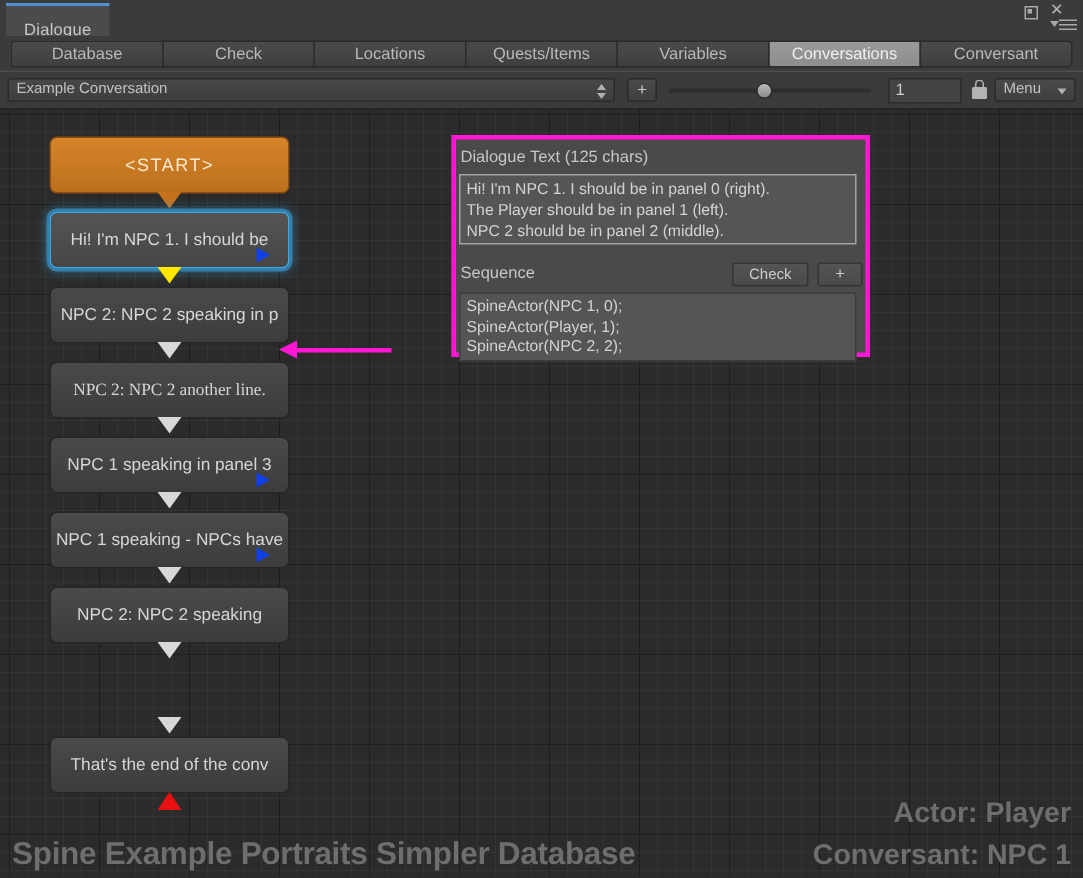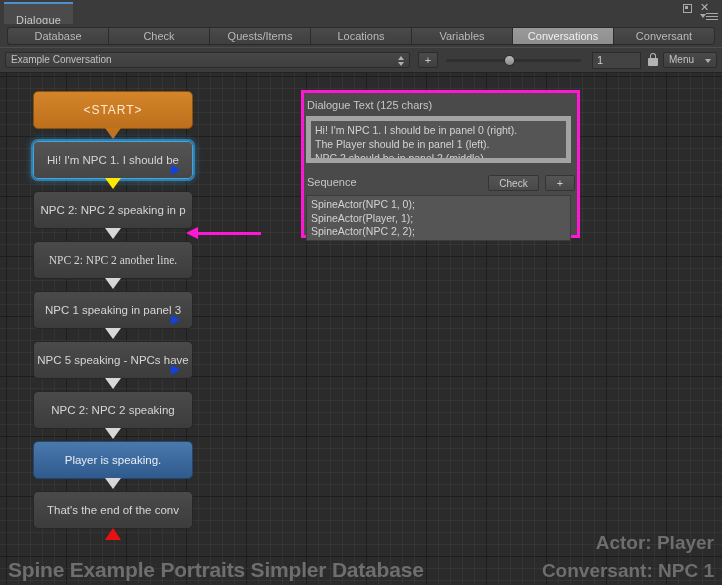--- a/index.html
+++ b/index.html
@@ -340,21 +340,21 @@
     margin-left: 44px;
   }
   .insp-label {
     color: #c6c6c6;
     font-size: 11px;
     line-height: 15px;
     margin: 0 0 3px 1px;
   }
   .insp-text {
     background: #555555;
-    border: 5px solid #a3a3a3;
+    border: 1px solid #a3a3a3;
     box-sizing: border-box;
     color: #d3d3d3;
     font-size: 10.5px;
     line-height: 14px;
     padding: 2px 4px;
     width: 265px;
     height: 47px;
     overflow: hidden;
   }
   .insp-seq-row {
@@ -450,24 +450,24 @@
   </div>
 
   <div class="tabrow">
     <div class="tbtn">
         <span>Database</span>
       </div>
     <div class="tbtn">
         <span>Check</span>
       </div>
     <div class="tbtn">
+        <span>Locations</span>
+      </div>
+    <div class="tbtn">
         <span>Quests/Items</span>
-      </div>
-    <div class="tbtn">
-        <span>Locations</span>
       </div>
     <div class="tbtn">
         <span>Variables</span>
       </div>
     <div class="tbtn on">
         <span>Conversations</span>
       </div>
     <div class="tbtn">
         <span>Conversant</span>
       </div>
@@ -524,33 +524,30 @@
     </div>
     <div class="conn white" style="left:105px; top:205px;"></div>
 
     <div class="node npc" style="left:33px; top:218px;">
       <span>NPC 1 speaking in panel 3</span>
       <span class="blue-tri"></span>
     </div>
     <div class="conn white" style="left:105px; top:255px;"></div>
 
     <div class="node npc" style="left:33px; top:268px;">
-      <span>NPC 5 speaking - NPCs have</span>
+      <span>NPC 1 speaking - NPCs have</span>
       <span class="blue-tri"></span>
     </div>
     <div class="conn white" style="left:105px; top:305px;"></div>
 
     <div class="node npc" style="left:33px; top:318px;">
       <span>NPC 2: NPC 2 speaking</span>
     </div>
     <div class="conn white" style="left:105px; top:355px;"></div>
 
-    <div class="node player" style="left:33px; top:368px;">
-      <span>Player is speaking.</span>
-    </div>
     <div class="conn white" style="left:105px; top:405px;"></div>
 
     <div class="node npc" style="left:33px; top:418px;">
       <span>That's the end of the conv</span>
     </div>
     <div class="conn redup" style="left:105px; top:455px;"></div>
 
     <div class="sel-arrow">
       <div class="head"></div>
         <div class="shaft"></div>

